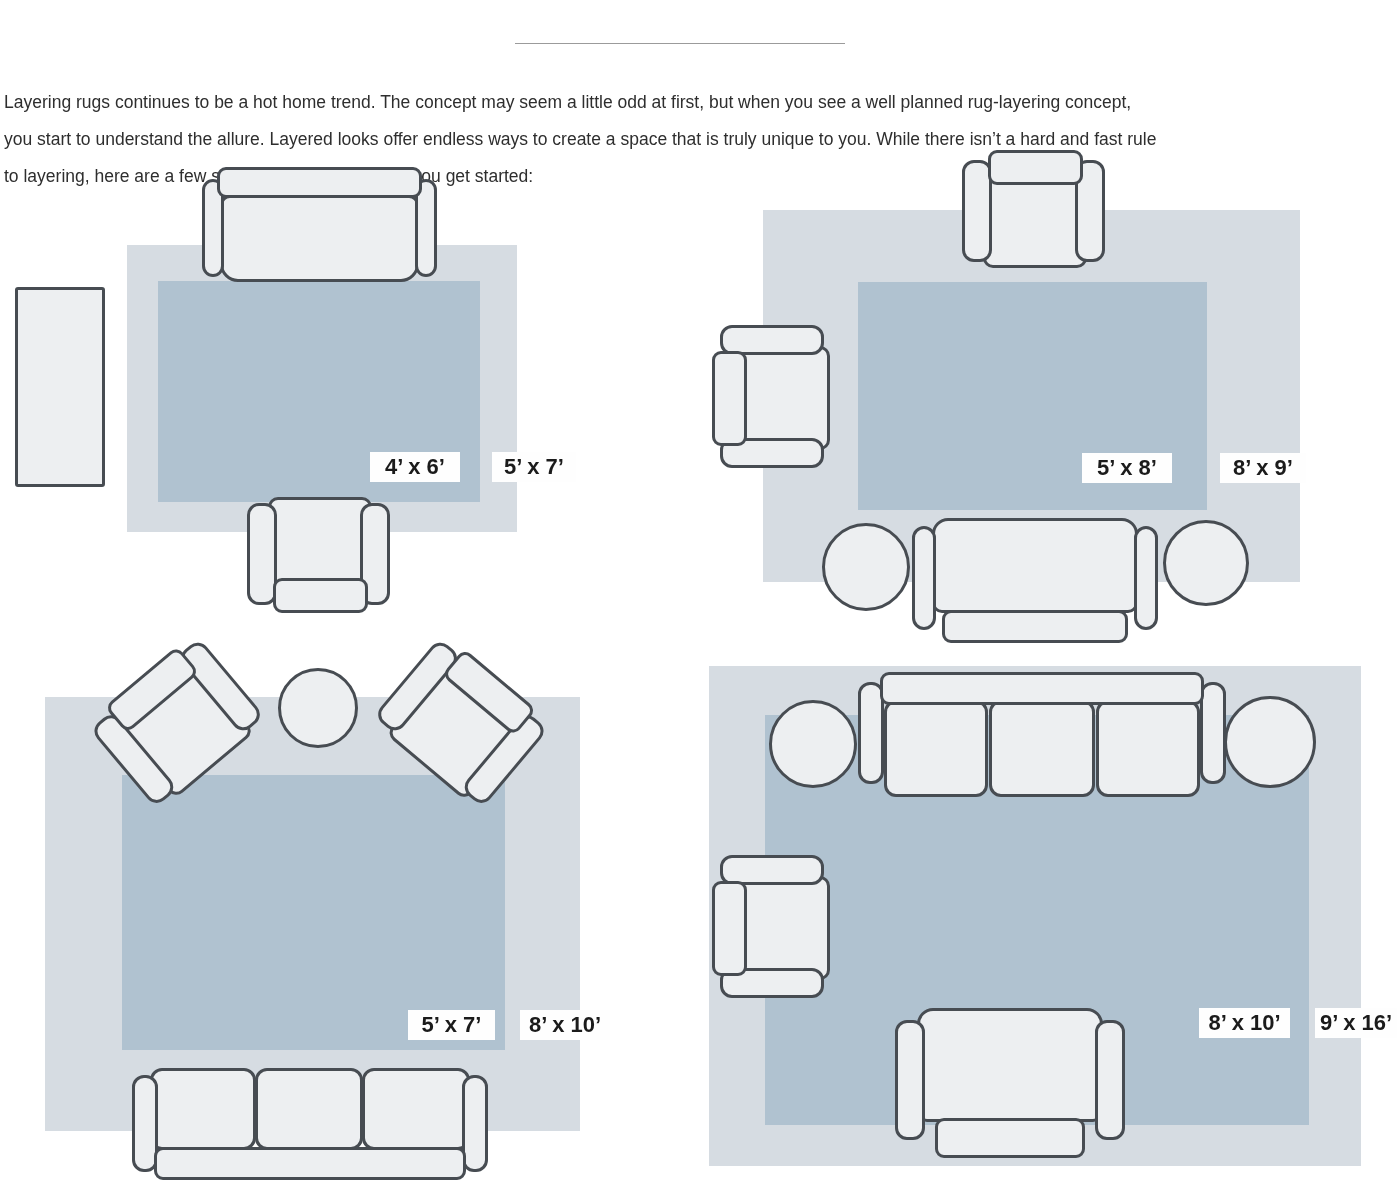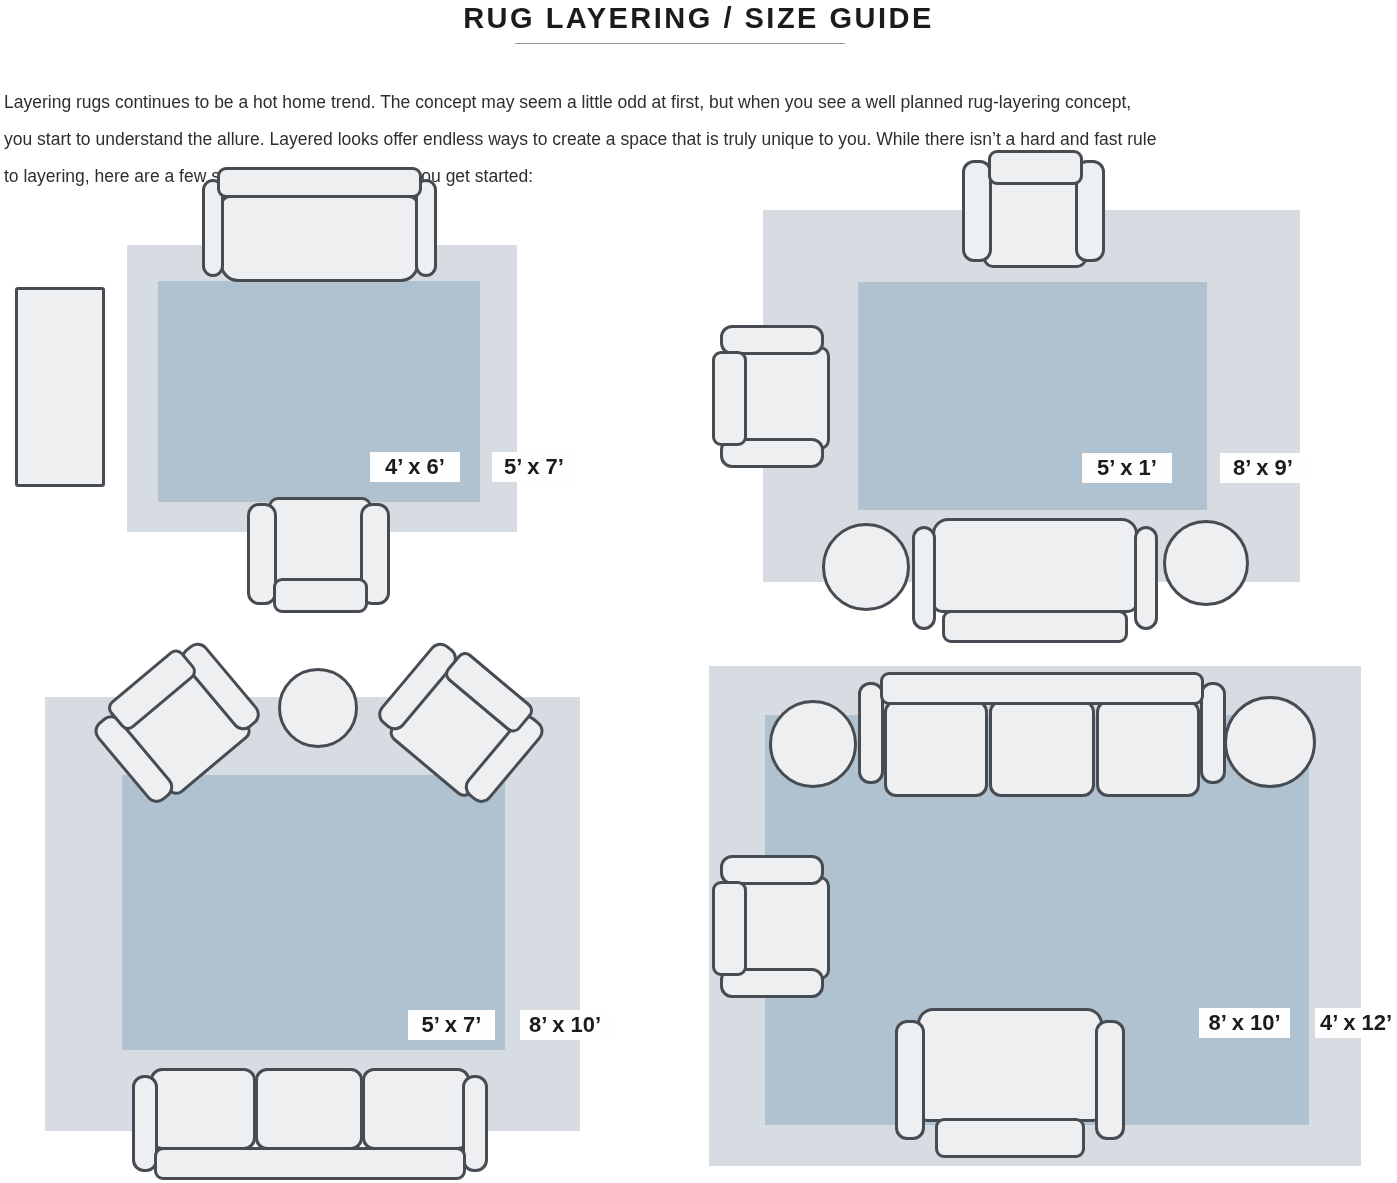--- a/index.html
+++ b/index.html
@@ -26,21 +26,20 @@
      display:flex;align-items:center;justify-content:center;
      font-size:22px;font-weight:bold;height:30px;text-align:center;}
   .rot-l{transform:rotate(-40deg);}
   .rot-r{transform:rotate(40deg);}
 </style>
 </head>
 <body>
 
 <div class="page">
 
-  <div class="title">RUG LAYERING / SIZE GUIDE</div>
   <div class="title-rule"></div>
   <div class="intro">Layering rugs continues to be a hot home trend. The concept may seem a little odd at first, but when you see a well planned rug-layering concept,
 you start to understand the allure. Layered looks offer endless ways to create a space that is truly unique to you. While there isn’t a hard and fast rule
 to layering, here are a few size combinations to help you get started:</div>
 
   <div class="console" style="left:15px;top:287px;width:90px;height:200px;"></div>
 
   <div class="rug-light" style="left:127px;top:245px;width:390px;height:287px;"></div>
   <div class="rug-dark" style="left:158px;top:281px;width:322px;height:221px;"></div>
 
@@ -81,21 +80,21 @@
   <div class="circle-table" style="left:822px;top:523px;width:88px;height:88px;"></div>
   <div class="circle-table" style="left:1163px;top:520px;width:86px;height:86px;"></div>
 
   <div class="furn" style="left:912px;top:518px;width:246px;height:125px;">
     <div class="p" style="left:20px;top:0;width:206px;height:95px;border-top-left-radius:16px;border-top-right-radius:16px;"></div>
     <div class="p arm" style="left:0;top:8px;width:24px;height:104px;"></div>
     <div class="p arm" style="left:222px;top:8px;width:24px;height:104px;"></div>
     <div class="p back" style="left:30px;top:92px;width:186px;height:33px;"></div>
   </div>
 
-  <div class="size-label" style="left:1082px;top:453px;width:90px;">5’ x 1’</div>
+  <div class="size-label" style="left:1082px;top:453px;width:90px;">5’ x 8’</div>
   <div class="size-label" style="left:1220px;top:453px;width:86px;">8’ x 9’</div>
 
   <div class="rug-light" style="left:45px;top:697px;width:535px;height:434px;"></div>
   <div class="rug-dark" style="left:122px;top:775px;width:383px;height:275px;"></div>
 
   <div class="furn rot-l" style="left:105px;top:664px;width:143px;height:116px;">
     <div class="p" style="left:21px;top:28px;width:104px;height:88px;"></div>
     <div class="p arm" style="left:0;top:8px;width:30px;height:102px;"></div>
     <div class="p arm" style="left:113px;top:8px;width:30px;height:102px;"></div>
     <div class="p back" style="left:26px;top:0;width:95px;height:35px;"></div>
@@ -145,15 +144,15 @@
   </div>
 
   <div class="furn" style="left:895px;top:1008px;width:230px;height:150px;">
     <div class="p" style="left:22px;top:0;width:186px;height:114px;border-top-left-radius:16px;border-top-right-radius:16px;"></div>
     <div class="p arm" style="left:0;top:12px;width:30px;height:120px;"></div>
     <div class="p arm" style="left:200px;top:12px;width:30px;height:120px;"></div>
     <div class="p back" style="left:40px;top:110px;width:150px;height:40px;"></div>
   </div>
 
   <div class="size-label" style="left:1199px;top:1008px;width:91px;">8’ x 10’</div>
-  <div class="size-label" style="left:1315px;top:1008px;width:82px;">4’ x 12’</div>
+  <div class="size-label" style="left:1315px;top:1008px;width:82px;">9’ x 16’</div>
 
 </div>
 
 </body></html>

